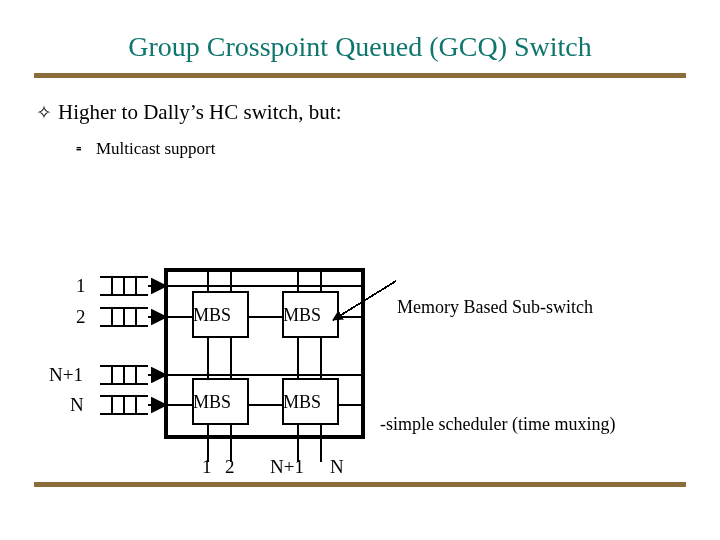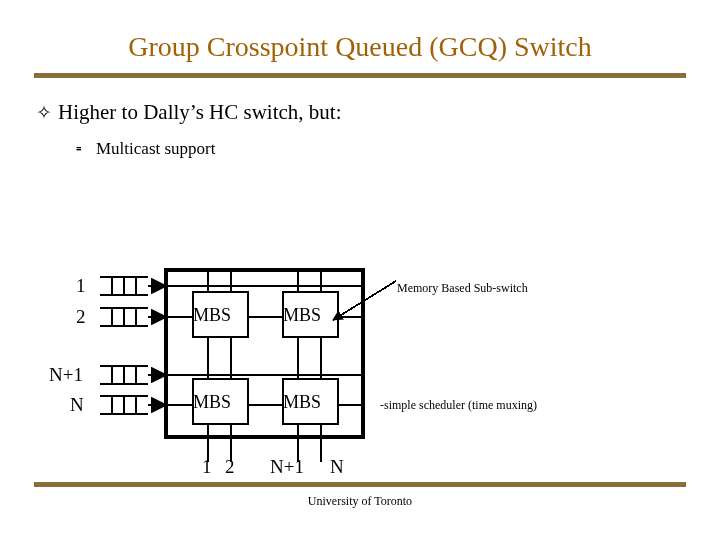--- a/index.html
+++ b/index.html
@@ -20,21 +20,21 @@
   
   #title {
     position: absolute;
     left: 0;
     top: 30px;
     width: 720px;
     text-align: center;
     font-size: 28px;
     line-height: 34px;
     letter-spacing: 0px;
-    color: #a16207;
+    color: #0f766e;
     white-space: nowrap;
   }
   #title-rule {
     position: absolute;
     left: 34px;
     top: 73px;
     width: 652px;
     height: 5px;
     background: #8a6d3b;
   }
@@ -96,23 +96,24 @@
     position: absolute;
     font-size: 18px;
     line-height: 12px;
     white-space: nowrap;
     text-align: left;
   }
 
   
   .right-note {
     position: absolute;
-    font-size: 12px;
+    font-size: 18px;
     line-height: 22px;
     white-space: nowrap;
+    margin-top: 19px;
   }
 
   
   #footer-rule {
     position: absolute;
     left: 34px;
     top: 482px;
     width: 652px;
     height: 5px;
     background: #8a6d3b;
@@ -240,15 +241,14 @@
 
   <div class="diaglabel" style="left:202px; top:457px;">1</div>
   <div class="diaglabel" style="left:225px; top:457px;">2</div>
   <div class="diaglabel" style="left:270px; top:457px;">N+1</div>
   <div class="diaglabel" style="left:330px; top:457px;">N</div>
 
   <div class="right-note" style="left:397px; top:277px;">Memory Based Sub-switch</div>
   <div class="right-note" style="left:380px; top:394px;">-simple scheduler (time muxing)</div>
 
   <div id="footer-rule" style="background: rgb(138, 109, 59);"></div>
-  <div id="footer-text">University of Toronto</div>
 
 </div>
 
 </body></html>

